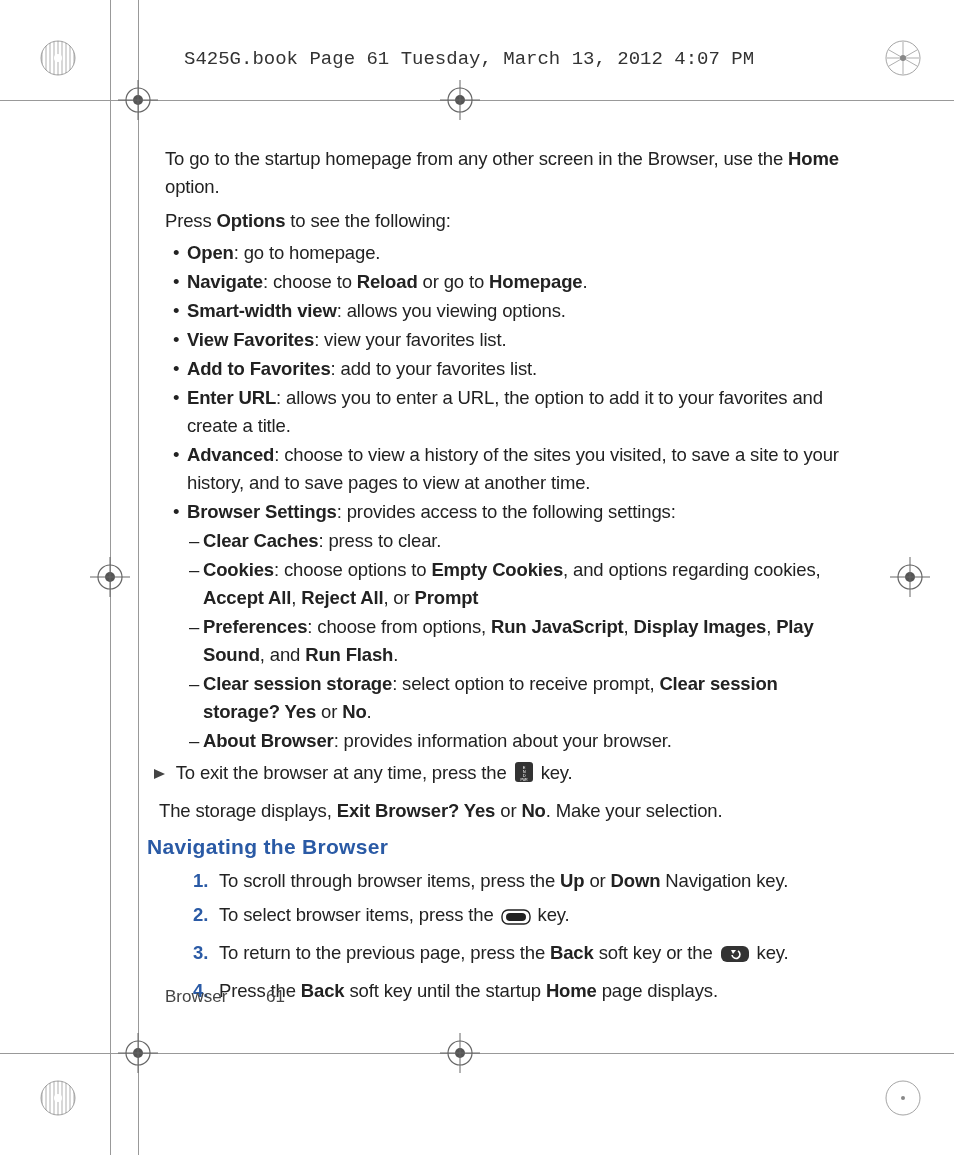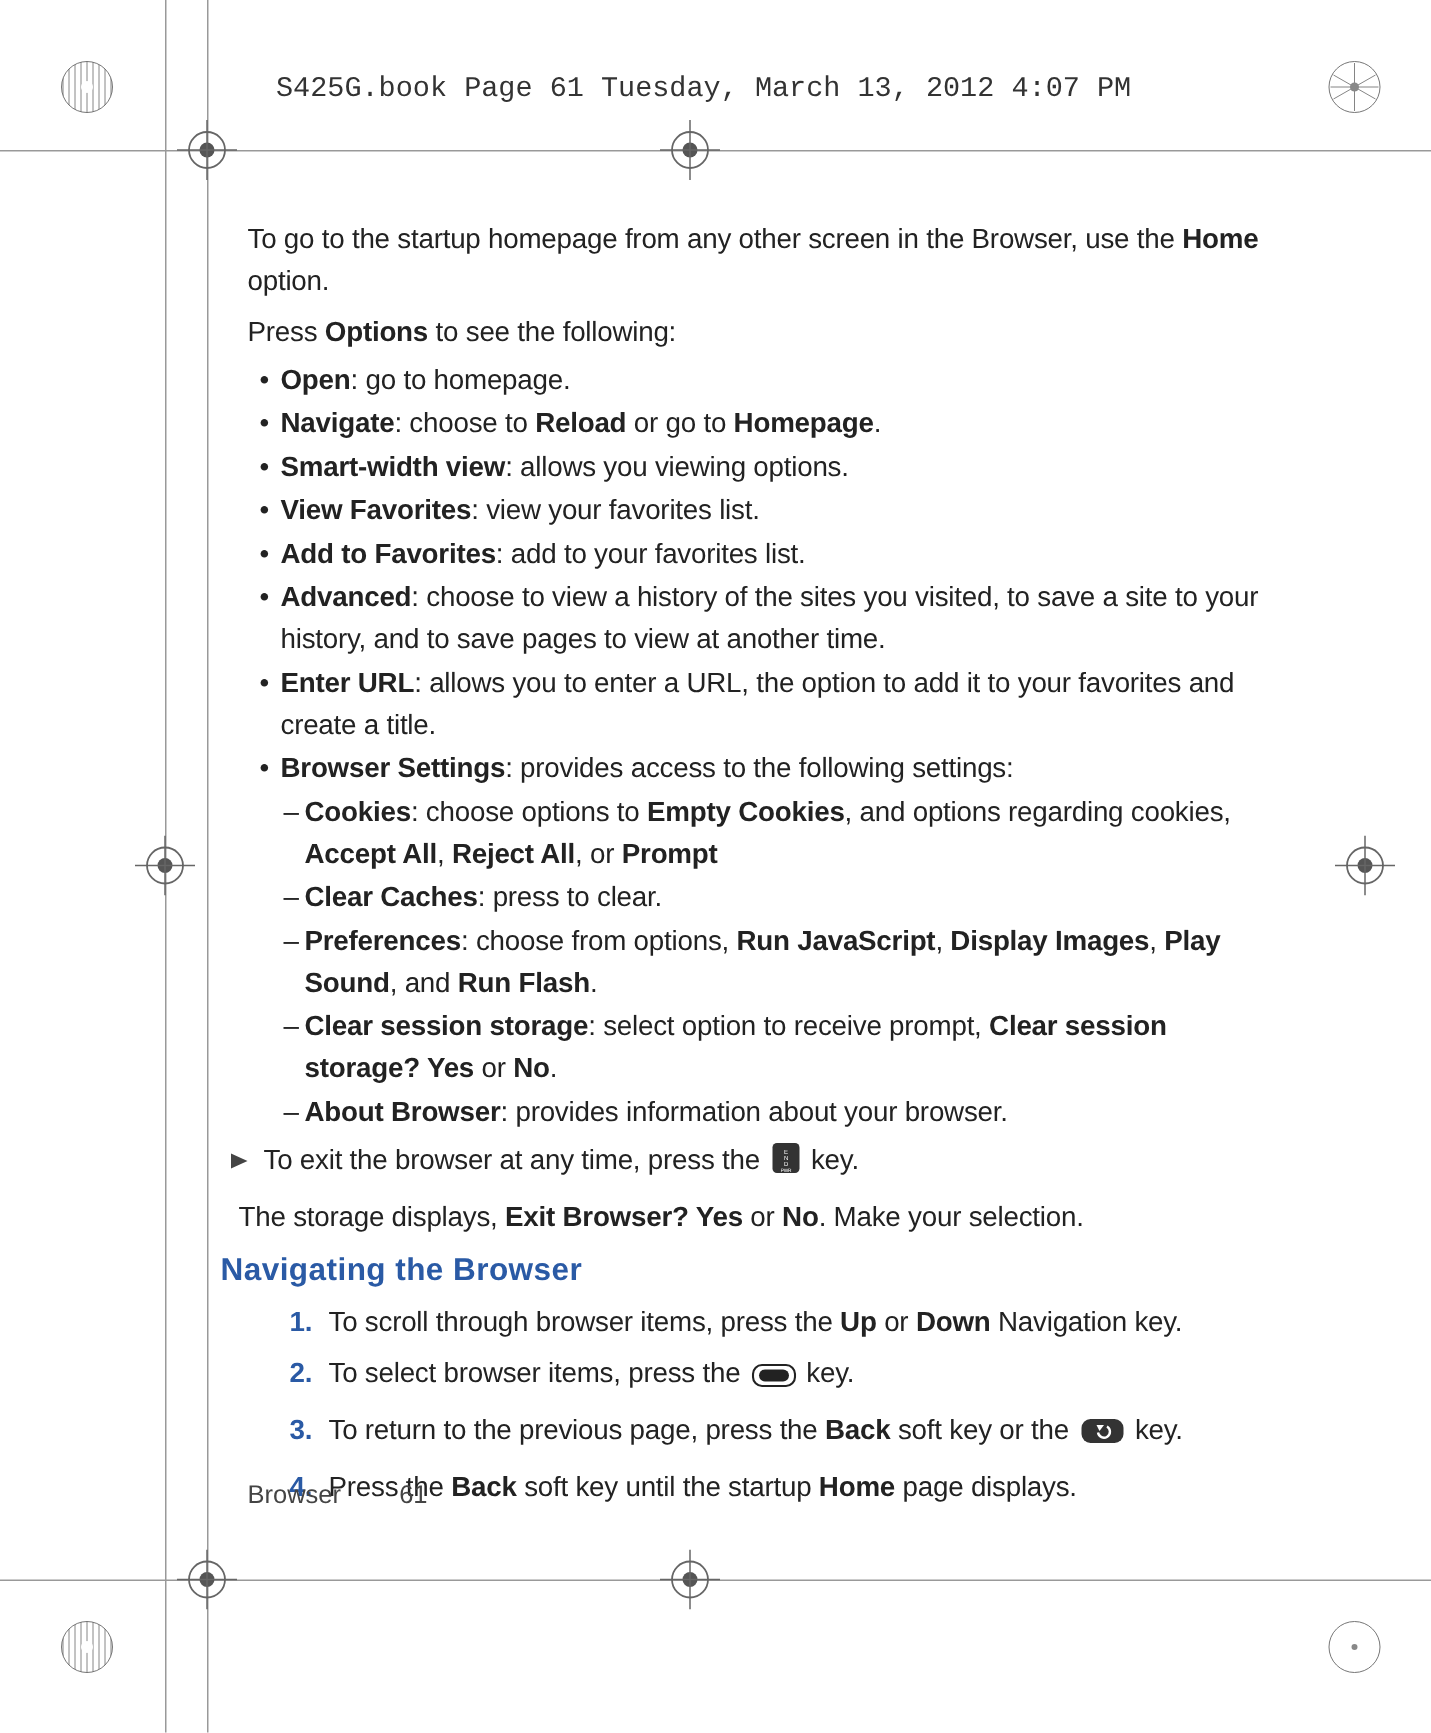--- a/index.html
+++ b/index.html
@@ -208,28 +208,28 @@
   <p style="margin-top:6px">
     <span>Press </span><b>Options</b><span> to see the following:</span>
   </p>
 
   <ul class="bullet-list">
     <li><b>Open</b><span>: go to homepage.</span></li>
     <li><b>Navigate</b><span>: choose to </span><b>Reload</b><span> or go to </span><b>Homepage</b><span>.</span></li>
     <li><b>Smart-width view</b><span>: allows you viewing options.</span></li>
     <li><b>View Favorites</b><span>: view your favorites list.</span></li>
     <li><b>Add to Favorites</b><span>: add to your favorites list.</span></li>
+    <li><b>Enter URL</b><span>: allows you to enter a URL, the option to add it to your favorites and create a title.</span></li>
     <li><b>Advanced</b><span>: choose to view a history of the sites you visited, to save a site to your history, and to save pages to view at another time.</span></li>
-    <li><b>Enter URL</b><span>: allows you to enter a URL, the option to add it to your favorites and create a title.</span></li>
     <li><b>Browser Settings</b><span>: provides access to the following settings:</span></li>
   </ul>
 
   <ul class="dash-list">
+    <li><b>Clear Caches</b><span>: press to clear.</span></li>
     <li><b>Cookies</b><span>: choose options to </span><b>Empty Cookies</b><span>, and options regarding cookies, </span><b>Accept All</b><span>, </span><b>Reject All</b><span>, or </span><b>Prompt</b></li>
-    <li><b>Clear Caches</b><span>: press to clear.</span></li>
     <li><b>Preferences</b><span>: choose from options, </span><b>Run JavaScript</b><span>, </span><b>Display Images</b><span>, </span><b>Play Sound</b><span>, and </span><b>Run Flash</b><span>.</span></li>
     <li><b>Clear session storage</b><span>: select option to receive prompt, </span><b>Clear session storage? Yes</b><span> or </span><b>No</b><span>.</span></li>
     <li><b>About Browser</b><span>: provides information about your browser.</span></li>
   </ul>
 
 
   <div class="arrow-row">
     <span class="arrow">
       <svg viewBox="0 0 14 14">
           <polygon points="1,2 12,7 1,12" fill="#444"></polygon>

